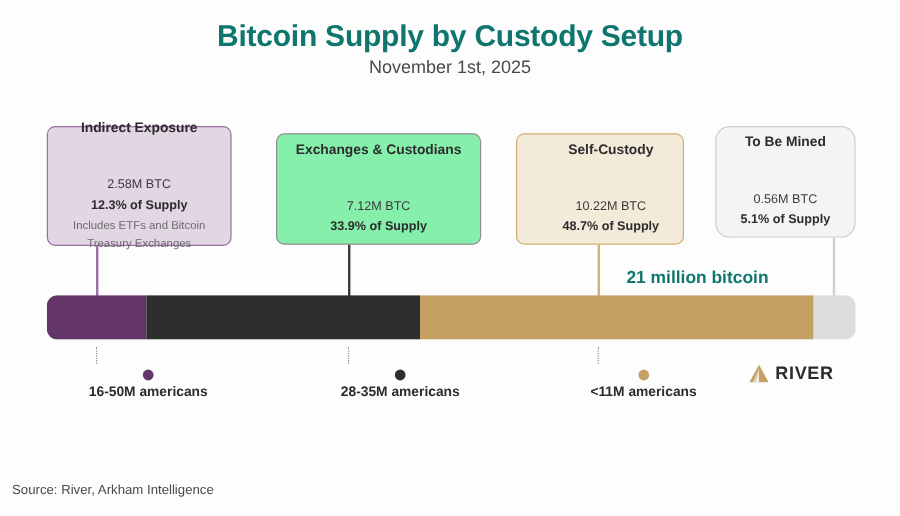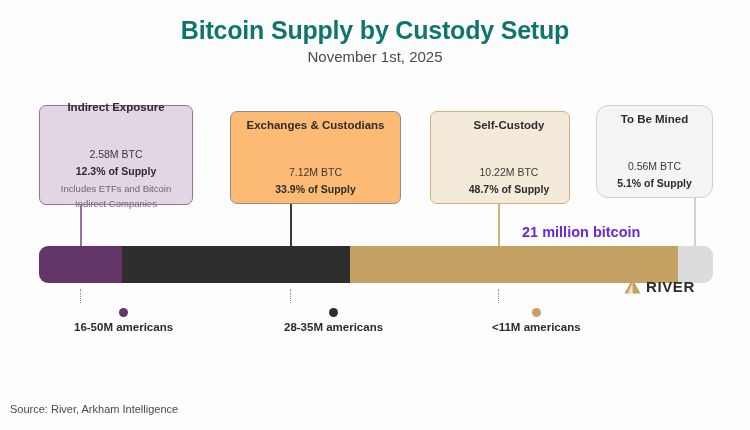--- a/index.html
+++ b/index.html
@@ -51,21 +51,21 @@
   
   .stem { position: absolute; width: 1.6px; }
   #stem-0 { left: 80px;  top: 205px; height: 44px; background: #9b6fa3; }
   #stem-1 { left: 290px; top: 204px; height: 45px; background: #3a3a3a; }
   #stem-2 { left: 498px; top: 204px; height: 45px; background: #d3b077; }
   #stem-3 { left: 694px; top: 198px; height: 51px; background: #d0d0d0; }
 
   
   #total-label {
     position: absolute; left: 522px; top: 224px;
-    font-size: 14.5px; font-weight: bold; color: #6d28d9;
+    font-size: 14.5px; font-weight: bold; color: #0f766e;
   }
 
   
   #bar {
     position: absolute; left: 39px; top: 246px;
     width: 674px; height: 37px;
     border-radius: 9px; overflow: hidden;
     display: flex;
   }
   #bar .seg { height: 100%; }
@@ -80,21 +80,21 @@
   #leg-line-2 { left: 498px; }
 
   .leg-item { position: absolute; top: 308px; display: flex; align-items: center; gap: 4px; flex-direction: column; }
   .leg-dot { width: 9px; height: 9px; border-radius: 50%; flex: none; }
   .leg-text { font-size: 11.5px; font-weight: bold; color: #2c2c2c; white-space: nowrap; }
   #leg-0 { left: 74px; }
   #leg-1 { left: 284px; }
   #leg-2 { left: 492px; }
 
   
-  #river { position: absolute; left: 624px; top: 278px; display: flex; align-items: center; gap: 5px; }
+  #river { position: absolute; left: 624px; top: 303px; display: flex; align-items: center; gap: 5px; }
   #river-word { font-size: 15px; font-weight: bold; color: #2c2c2c; letter-spacing: 0.6px; }
 
   
   #source {
     position: absolute; left: 10px; top: 403px;
     font-size: 11px; color: #4a4a4a;
   }
 </style>
 </head>
 <body>
@@ -102,24 +102,24 @@
 <div id="canvas">
 
   <div id="title">Bitcoin Supply by Custody Setup</div>
   <div id="subtitle">November 1st, 2025</div>
 
   <div class="card" id="card-0" style="background: rgb(226, 213, 228); border-color: rgb(155, 111, 163);">
     <div class="c-title">Indirect Exposure</div>
     <div class="c-btc">2.58M BTC</div>
     <div class="c-pct">12.3% of Supply</div>
     <div class="c-note">Includes ETFs and Bitcoin</div>
-    <div class="c-note">Indirect Companies</div>
+    <div class="c-note">Treasury Exchanges</div>
   </div>
 
-  <div class="card" id="card-1" style="background: #fdba74; border-color: rgb(142, 142, 142); align-items: center;">
+  <div class="card" id="card-1" style="background: #86efac; border-color: rgb(142, 142, 142); align-items: center;">
     <div class="c-title">Exchanges &amp; Custodians</div>
     <div class="c-btc">7.12M BTC</div>
     <div class="c-pct">33.9% of Supply</div>
   </div>
 
   <div class="card" id="card-2" style="background: rgb(243, 234, 217); border-color: rgb(211, 176, 119);">
     <div class="c-title">Self-Custody</div>
     <div class="c-btc">10.22M BTC</div>
     <div class="c-pct">48.7% of Supply</div>
   </div>

